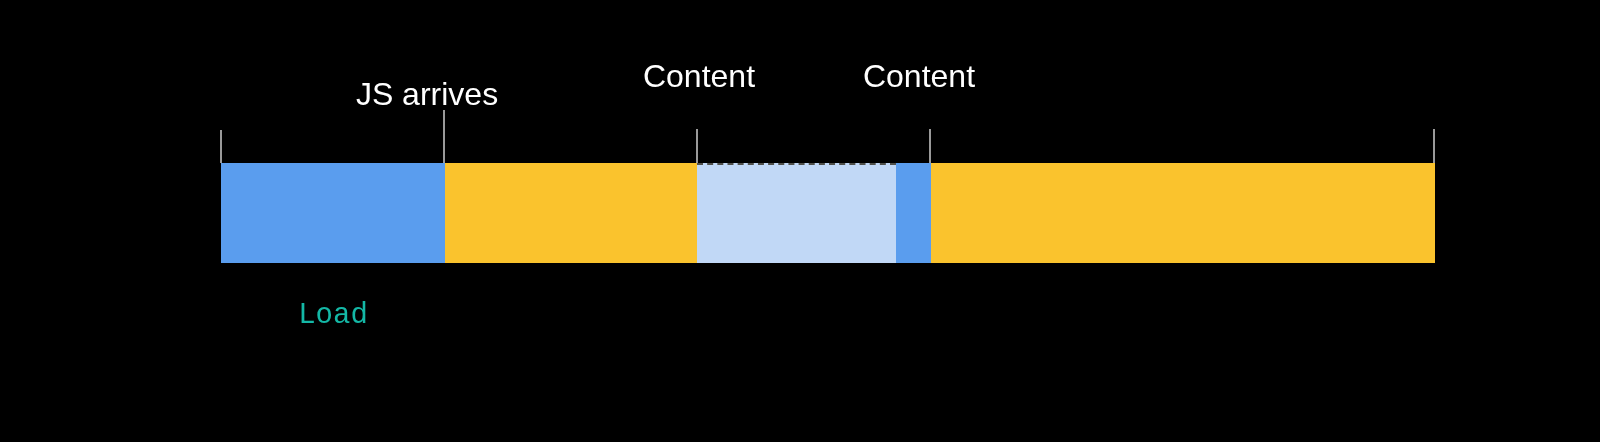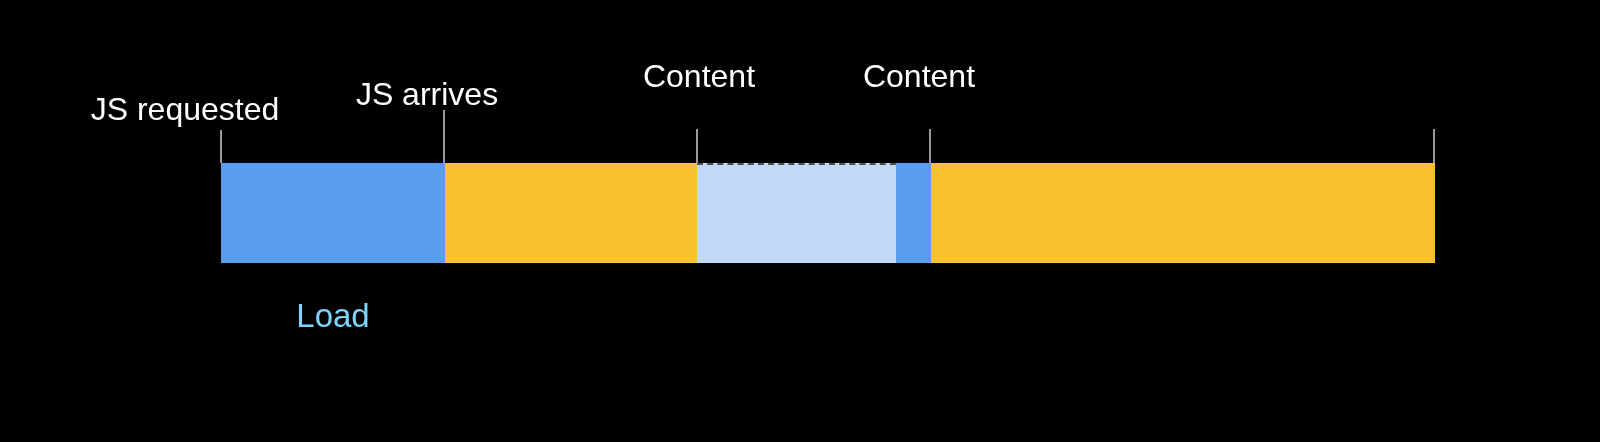--- a/index.html
+++ b/index.html
@@ -58,38 +58,35 @@
   .seg-0 { width: 224px; background: #5A9DEE; }
   .seg-1 { width: 252px; background: #FAC32D; }
   .seg-2 { width: 199px; background: #C1D8F6; border-top: 2px dashed #50504A; }
   .seg-3 { width: 35px;  background: #5A9DEE; }
   .seg-4 { width: 504px; background: #FAC32D; }
 
   
   .phase-label {
     position: absolute;
     top: 294px;
-    color: #7dd3fc;
-    font-size: 33px;
+    color: #14b8a6;
+    font-size: 29px;
     line-height: 44px;
     transform: translateX(-50%);
     white-space: nowrap;
+    font-family: Liberation Mono, monospace;
   }
   #phase-0 { left: 333px; }
   #phase-1 { left: 970px; }
 </style>
 </head>
 <body>
 
 <div class="stage">
 
-  <div class="milestone-label" id="ml-0">
-    <span class="line">JS requested</span>
-    <span class="line"></span>
-  </div>
   <div class="milestone-label" id="ml-1">
     <span class="line">JS arrives</span>
     <span class="line"></span>
   </div>
   <div class="milestone-label" id="ml-2">
     <span class="line">Content</span>
   </div>
   <div class="milestone-label" id="ml-3">
     <span class="line">Content</span>
   </div>

